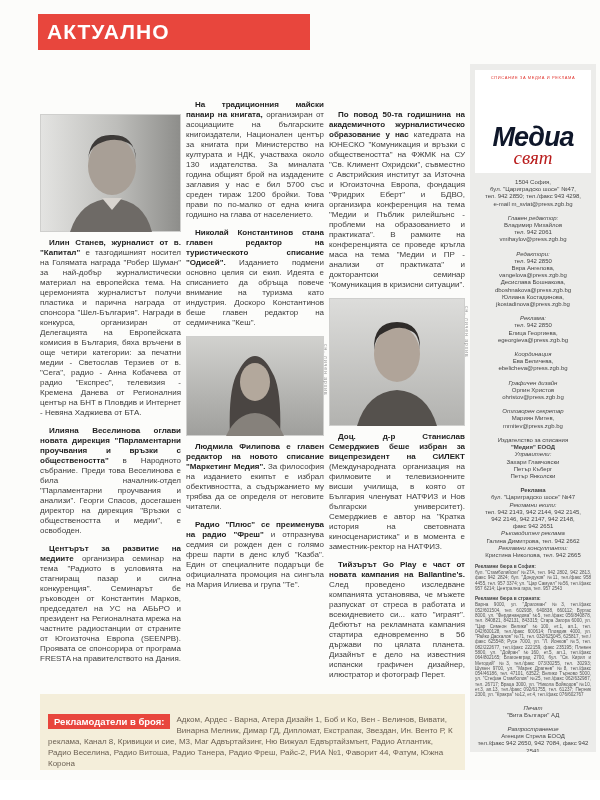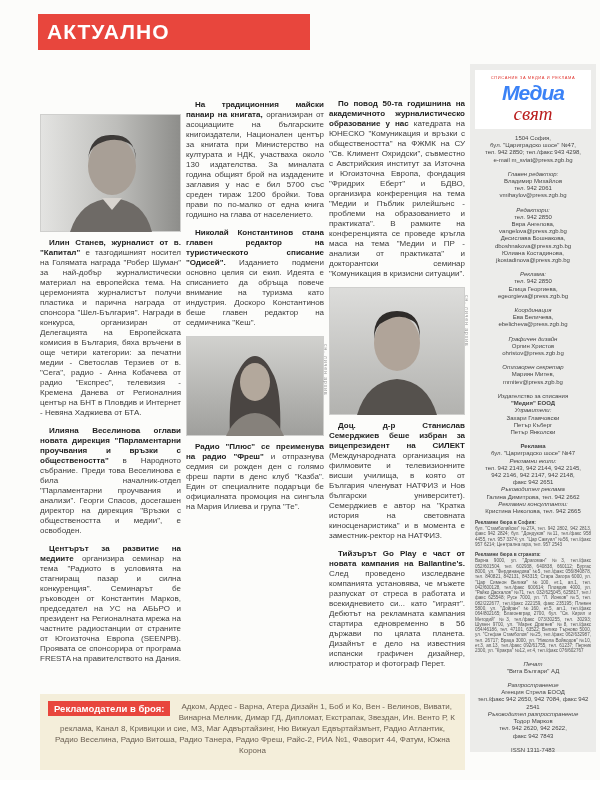--- a/index.html
+++ b/index.html
@@ -6,46 +6,46 @@
   #page{position:relative;width:600px;height:780px;background:#fcfcfa;overflow:hidden;
         font-family:"Liberation Sans", sans-serif;color:#3c3c3c;}
   
   .banner{position:absolute;left:38px;top:14px;width:272px;height:36px;background:#e8463d;
           display:flex;align-items:center;}
   .banner span{color:#ffffff;font-weight:bold;font-size:21px;letter-spacing:1px;padding-left:9px;}
   
   .col{position:absolute;font-size:8px;line-height:10px;text-align:justify;margin-top:36px;}
   .col1{left:40px;top:78px;width:141px;}
   .col2{left:186px;top:64px;width:138px;}
-  .col3{left:329px;top:63px;width:136px;}
+  .col3{left:329px;top:74px;width:136px;}
   .para{margin:0 0 8px 0;text-indent:9px;}
   .para b{color:#1f1f1f;}
   .photo{position:relative;width:100%;margin:0 0 6px 0;}
   .photo svg{display:block;width:100%;height:auto;}
   .vcred{position:absolute;right:-7px;top:8px;writing-mode:vertical-rl;font-size:5px;
          color:#999;letter-spacing:1px;white-space:nowrap;}
   
   .sidebar{position:absolute;left:470px;top:64px;width:126px;height:688px;background:#ececea;
            box-sizing:border-box;padding:6px 5px;text-align:center;font-size:6px;line-height:7.2px;
            color:#444;overflow:hidden;}
   .logo{background:#fff;padding:5px 2px 7px 2px;margin-bottom:6px;}
   .logo .tagline{color:#e0342e;font-size:4px;letter-spacing:0.6px;line-height:5px;}
-  .logo .l1{color:#3b82f6;font-weight:bold;font-style:italic;font-size:21px;line-height:26px;
-            letter-spacing:-1px;}
+  .logo .l1{color:#0f172a;font-weight:bold;font-style:italic;font-size:27px;line-height:26px;
+            letter-spacing:-1px;margin-top:44px;}
   .logo .l2{color:#b91c1c;font-style:italic;font-size:19px;line-height:16px;
             font-family:"Liberation Serif", serif;}
   .sidebar .b{font-weight:bold;}
   .sidebar .i{font-style:italic;}
   .sidebar .sec{margin-top:7px;}
   .sidebar .xs{font-size:4.6px;line-height:5.3px;text-align:justify;color:#555;}
   .sidebar .xsb{font-size:4.8px;line-height:6px;font-weight:bold;text-align:left;margin-top:5px;}
   
   .adbox{position:absolute;left:40px;top:694px;width:425px;height:76px;background:#f4eeda;
-         box-sizing:border-box;padding:7px 8px;font-size:8px;line-height:11px;color:#6a5f52;
-         text-align:center;}
+         box-sizing:border-box;padding:20px 8px;font-size:8px;line-height:11px;color:#6a5f52;
+         text-align:left;}
   .adtitle{background:#e8463d;color:#fff;font-weight:bold;font-size:9.5px;padding:2px 6px;
            margin-right:6px;float:left;}
   
   .footer{position:absolute;left:40px;top:784px;font-size:9px;color:#333;}
   .footer .pg{font-size:14px;text-align:right;}
   .footer .dot{color:#c0392b;font-size:10px;margin:0 4px;}
   .footer .mag{font-weight:normal;font-size:10px;}
   .footer .dt{font-size:6.5px;color:#888;margin-left:5px;}
 </style>
 </head>
@@ -92,20 +92,21 @@
           </linearGradient>
         </defs>
         <rect width="138" height="100" fill="url(#g2)"></rect>
         <rect width="138" height="100" fill="none" stroke="#cfcfcd" stroke-width="2"></rect>
         <path d="M44 100 Q42 52 52 36 Q60 20 69 20 Q78 20 86 36 Q96 52 94 100 Z" fill="#4a4542"></path>
         <ellipse cx="69" cy="46" rx="15" ry="19" fill="#b3a89c"></ellipse>
         <path d="M40 100 Q50 78 69 77 Q88 78 98 100 Z" fill="#86817b"></path>
       </svg>
       <span class="vcred">сн. личен архив</span>
     </div>
+    <p class="para"><b>Людмила Филипова е главен редактор на новото списание "Маркетинг Медия".</b> <span>За философия на изданието екипът е избрал обективността, а съдържанието му трябва да се определя от неговите читатели.</span></p>
     <p class="para"><b>Радио "Плюс" се преименува на радио "Фреш"</b> <span>и отпразнува седмия си рожден ден с голямо фреш парти в денс клуб "Казба". Един от специалните подаръци бе официалната промоция на сингъла на Мария Илиева и група "Те".</span></p>
   </div>
 
   <div class="col col3">
     <p class="para"><b>По повод 50-та годишнина на академичното журналистическо образование у нас</b> <span>катедрата на ЮНЕСКО "Комуникация и връзки с обществеността" на ФЖМК на СУ "Св. Климент Охридски", съвместно с Австрийския институт за Източна и Югоизточна Европа, фондация "Фридрих Еберт" и БДВО, организира конференция на тема "Медии и Пъблик рилейшънс - проблеми на образованието и практиката". В рамките на конференцията се проведе кръгла маса на тема "Медии и ПР - анализи от практиката" и докторантски семинар "Комуникация в кризисни ситуации".</span></p>
     <div class="photo">
       <svg viewBox="0 0 136 128">
         <defs>
           <linearGradient id="g3" x1="0" y1="0" x2="0" y2="1">
             <stop offset="0" stop-color="#dddddb"></stop>

